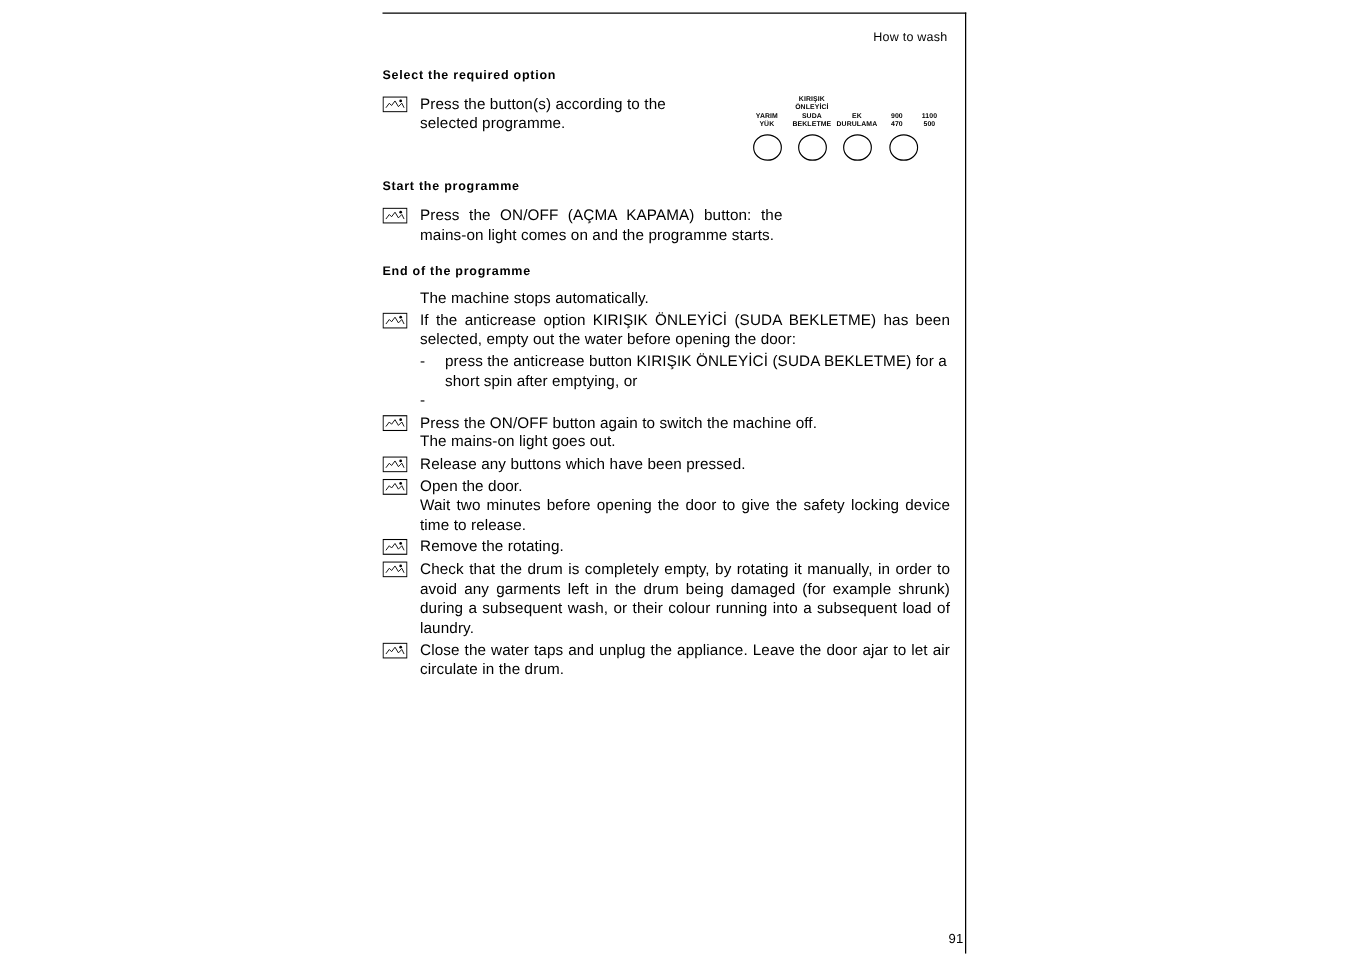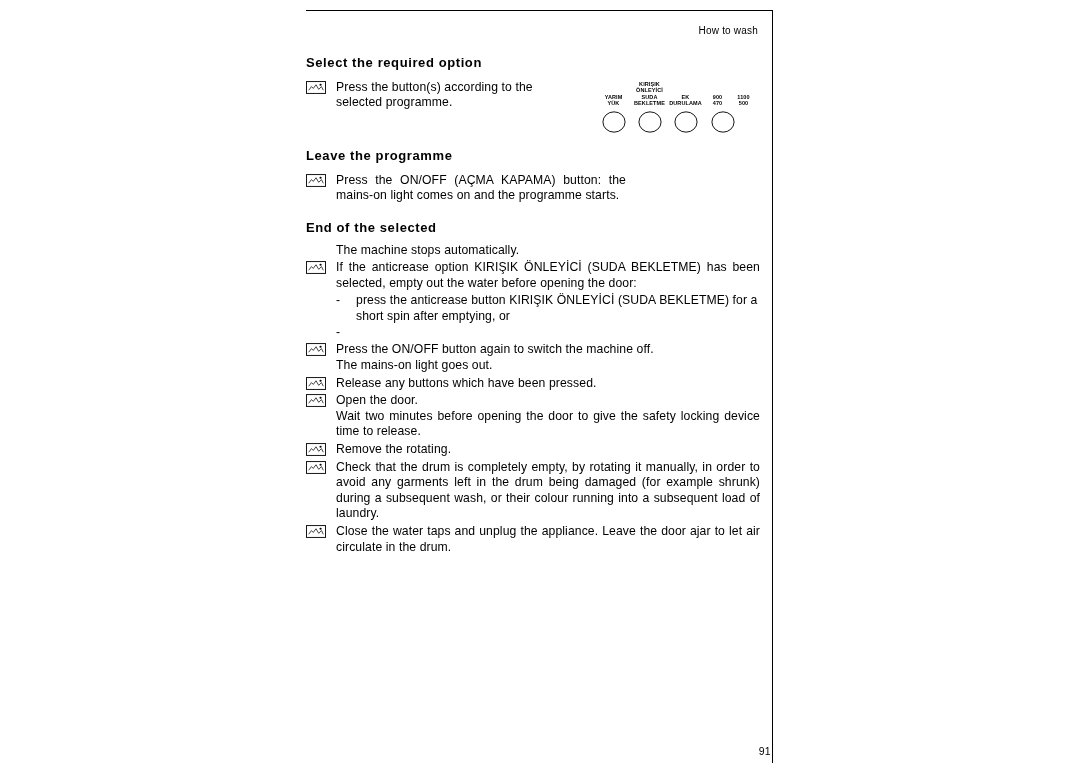--- a/index.html
+++ b/index.html
@@ -40,21 +40,21 @@
     font-size: 10.5px;
     letter-spacing: 0.3px;
   }
   .content {
     margin-top: 32px;
     font-size: 12.2px;
     line-height: 1.28;
     letter-spacing: 0.1px;
   }
   h2 {
-    font-size: 13px;
+    font-size: 10px;
     font-weight: 700;
     margin: 14px 0 6px 0;
     letter-spacing: 0.6px;
   }
   h2.first { margin-top: 10px; }
   .item {
     display: flex;
     margin: 2px 0;
   }
   .item .icon {
@@ -247,37 +247,37 @@
             </div>
             <div class="option-col" style="width:24px;">
               <div class="lbltop">&nbsp;</div>
               <div class="lblmid">1100</div>
               <div class="lblmid">500</div>
             </div>
           </div>
         </div>
       </div>
 
-      <h2>Leave the programme</h2>
+      <h2>Start the programme</h2>
       <div class="col-wrap">
         <div class="col-left" style="flex-basis:320px;">
           <div class="item">
             <div class="icon">
               <svg width="20" height="13" viewBox="0 0 22 14">
                 <rect x="0.5" y="0.5" width="21" height="13" fill="none" stroke="#000" stroke-width="1"></rect>
                 <path d="M3 10 L6 6 L8 8 L11 4 L14 9 L17 6 L19 10" fill="none" stroke="#000" stroke-width="0.8"></path>
                 <circle cx="16" cy="4" r="1.2" fill="#000"></circle>
               </svg>
             </div>
             <div class="text justify">Press the ON/OFF (AÇMA KAPAMA) button: the mains-on light comes on and the programme starts.</div>
           </div>
         </div>
       </div>
 
-      <h2>End of the selected</h2>
+      <h2>End of the programme</h2>
 
       <div class="item">
         <div class="icon"></div>
         <div class="text">The machine stops automatically.</div>
       </div>
 
       <div class="item">
         <div class="icon">
           <svg width="20" height="13" viewBox="0 0 22 14">
             <rect x="0.5" y="0.5" width="21" height="13" fill="none" stroke="#000" stroke-width="1"></rect>

